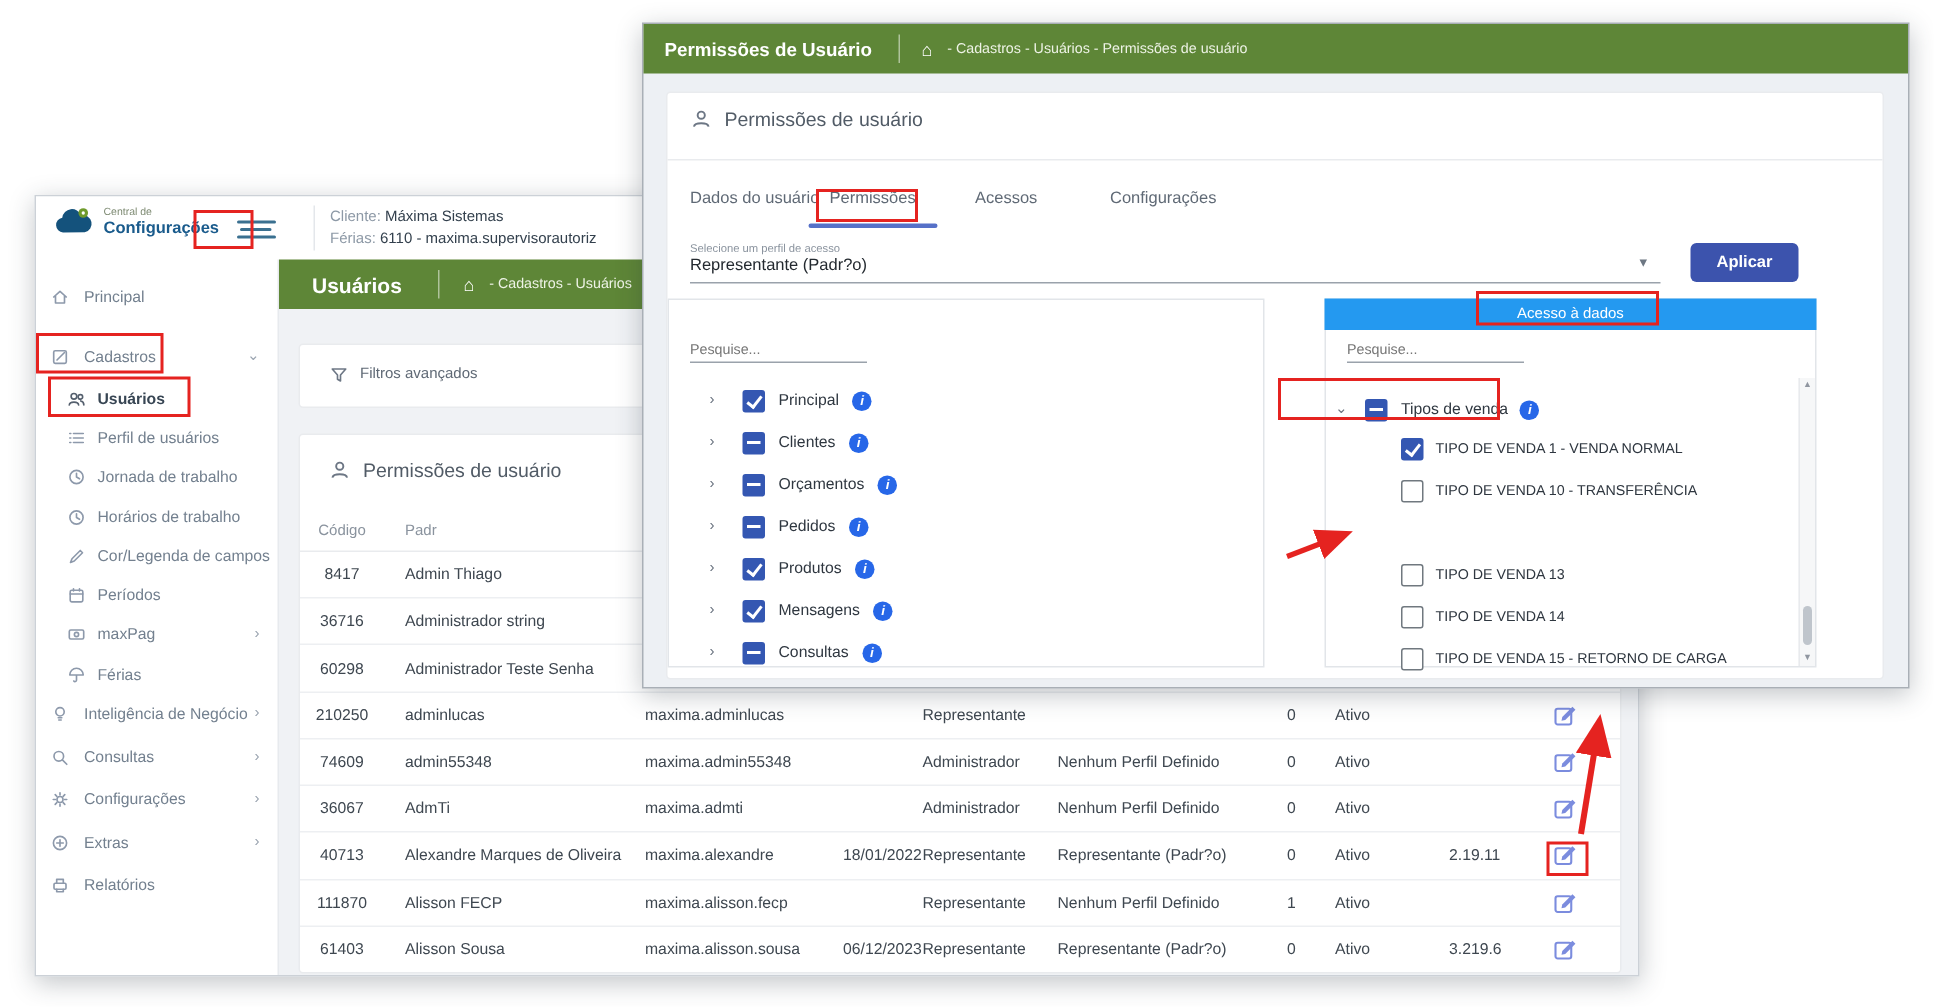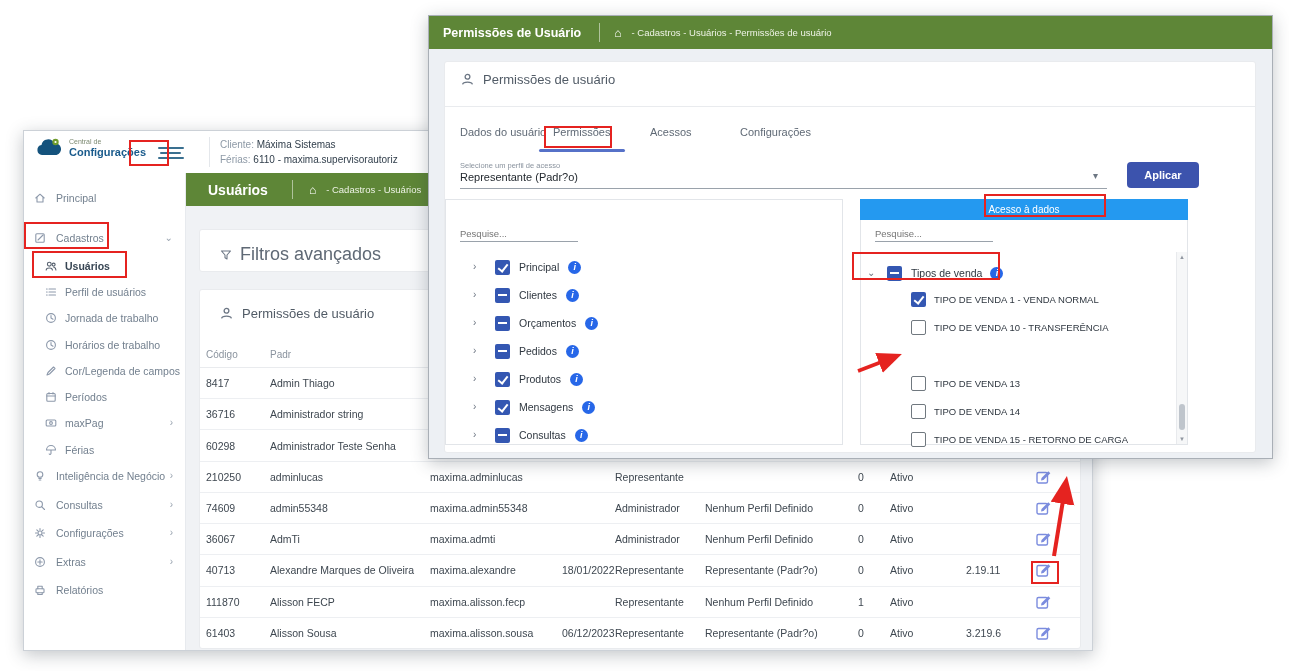--- a/index.html
+++ b/index.html
@@ -36,48 +36,48 @@
 .sb-item.top .sb-label{left:32px}
 .sb-item.sub .sb-label{left:41px}
 .sb-item.active .sb-label{color:#374553;font-weight:bold}
 .sb-chev{position:absolute;right:12px;top:7px;color:#9aa4b0;font-size:10px}
 .sico{stroke:#8d99ab;fill:none;stroke-width:1.1;stroke-linecap:round;stroke-linejoin:round}
 .sb-item.active .sico{stroke:#55606e}
 
 #content{position:absolute;left:162px;top:75px;right:0;bottom:0;background:#f0f2f5}
 .card{position:absolute;background:#fff;border:1px solid #e9ebee;border-radius:3px}
 #filters-card{left:13px;top:23px;width:882px;height:43px}
-#filters-card .ct{position:absolute;left:20px;top:14px;display:flex;align-items:center;gap:8px;font-size:18px;color:#5f6975}
+#filters-card .ct{position:absolute;left:20px;top:14px;display:flex;align-items:flex-start;gap:8px;font-size:10px;color:#5f6975}
 #users-card{left:13px;top:83px;width:882px;bottom:1px}
 .card-title{position:absolute;left:20px;top:16px;display:flex;align-items:center;gap:9px;font-size:13px;color:#515b66}
 #thead{position:absolute;left:0;right:0;top:50px;height:28px;border-bottom:1px solid #e9ebee;font-size:10px;color:#8a939e}
 #tbody{position:absolute;left:0;right:0;top:78px;bottom:0;display:flex;flex-direction:column}
 .trow{position:relative;flex:1;border-bottom:1px solid #edeff2;font-size:10.5px;color:#3e4750}
 .trow:last-child{border-bottom:none}
 #thead span,.trow span{position:absolute;top:50%;transform:translateY(-50%);white-space:nowrap}
-.c-cod{left:6px;width:44px;text-align:left}
+.c-cod{left:6px;width:44px;text-align:center}
 .c-nome{left:70px}.c-login{left:230px}.c-data{left:362px}.c-tipo{left:415px}.c-perfil{left:505px}
 .c-qtd{left:653px;width:16px;text-align:center}
 .c-status{left:690px}.c-ver{left:766px}
 .c-edit{left:836px;cursor:pointer;line-height:0}
 
 #ov-card{position:absolute;left:15px;top:45px;width:812px;height:392px;background:#fff;border:1px solid #e9ebee;border-radius:3px}
 #ov-sec{position:absolute;left:16px;top:10px;display:flex;align-items:center;gap:9px;font-size:13px;color:#515b66}
 #ov-div{position:absolute;left:0;right:0;top:44px;height:1px;background:#e9ebee}
 .tab{position:absolute;top:64px;font-size:11px;color:#5f6975;cursor:pointer}
 #tab-underline{position:absolute;left:94px;top:87px;width:86px;height:3px;background:#5671c8;border-radius:2px}
 #sel-label{position:absolute;left:15px;top:99px;font-size:7.5px;color:#8a939e}
 #sel-value{position:absolute;left:15px;top:109px;font-size:11px;color:#23292f}
 #sel-line{position:absolute;left:15px;top:126px;width:647px;height:1px;background:#9aa2ab}
 #sel-caret{position:absolute;left:648px;top:108px;color:#6d7783;font-size:10px}
 #apply-btn{position:absolute;left:682px;top:100px;width:72px;height:26px;background:#3c53ad;border:none;border-radius:4px;color:#fff;font-size:11px;font-weight:bold;cursor:pointer}
 
 .panel{position:absolute;top:137px;height:246px;background:#fff;border:1px solid #e2e5e9}
 #panel-rot{left:0;width:398px}
-#panel-dad{left:415px;width:328px}
+#panel-dad{left:438px;width:328px}
 .phead{position:absolute;left:-1px;right:-1px;top:-1px;height:21px;background:#2499f0;color:#fff;font-size:10px;display:flex;align-items:center;justify-content:center}
 .psearch{position:absolute;left:14px;top:28px;width:118px;border:none;border-bottom:1px solid #9aa2ab;background:transparent;font-size:9.5px;color:#98a0a8;outline:none;padding-bottom:2px;font-family:inherit}
 .tree-row{position:absolute;height:18px;display:flex;align-items:center}
 .tchev{color:#6b7480;font-size:10px;width:9px;flex:none;cursor:pointer;line-height:10px}
 .cb{width:15px;height:15px;border-radius:2px;flex:none;position:relative;cursor:pointer}
 .cb.checked,.cb.indet{background:#3457b2}
 .cb.checked::after{content:"";position:absolute;left:5px;top:2px;width:4px;height:8px;border:solid #fff;border-width:0 2px 2px 0;transform:rotate(38deg)}
 .cb.indet::after{content:"";position:absolute;left:3px;top:6px;width:9px;height:2.5px;background:#fff}
 .cb.unchecked{background:#fff;border:1.6px solid #70787f}
 .tlabel{font-size:10.5px;color:#2f3740;white-space:nowrap}

